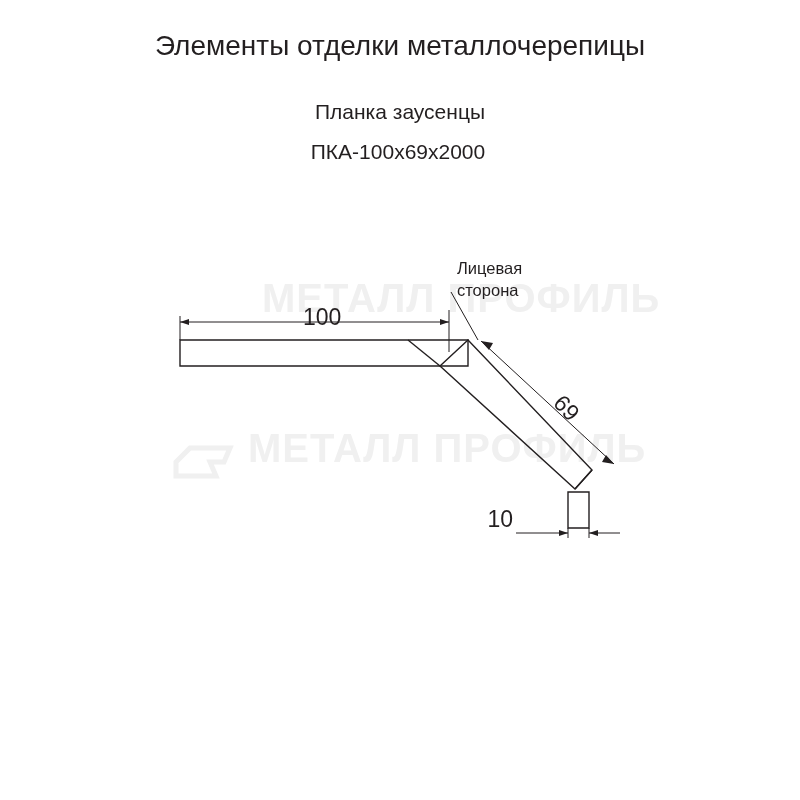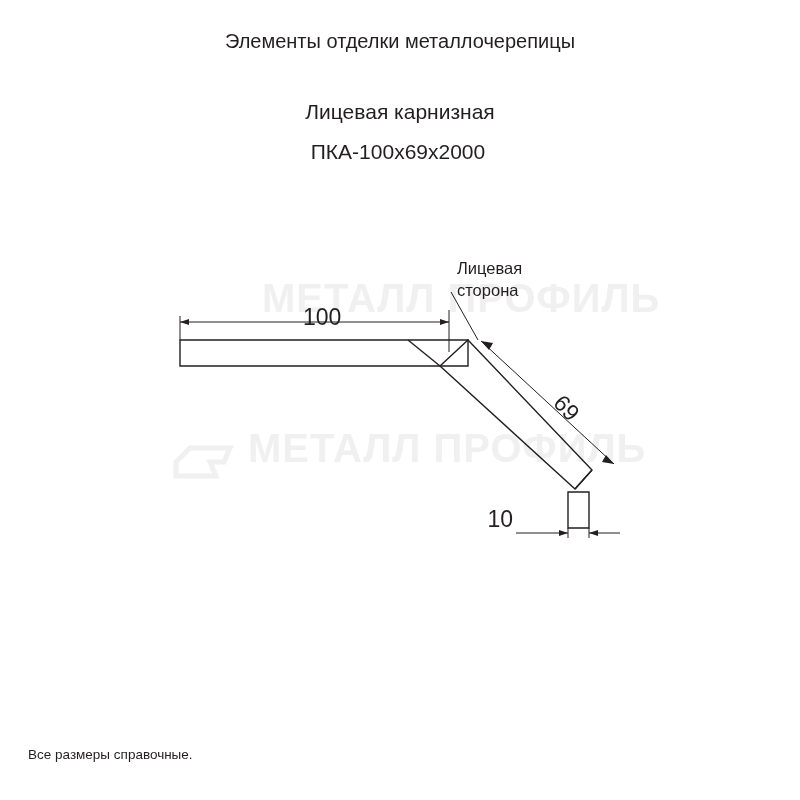--- a/index.html
+++ b/index.html
@@ -20,21 +20,21 @@
     left: 0; top: 0;
     width: 800px;
     height: 800px;
   }
   .title {
     position: absolute;
     left: 0;
     top: 30px;
     width: 800px;
     text-align: center;
-    font-size: 20px;
+    font-size: 28px;
     letter-spacing: 0px;
     color: #231f20;
   }
   .subtitle {
     position: absolute;
     left: 0;
     top: 100px;
     width: 800px;
     text-align: center;
     font-size: 21px;
@@ -68,21 +68,21 @@
   .wm-text {
     fill: #f0f0f0;
   }
 </style>
 </head>
 <body>
 
 <div class="page">
 
   <div class="title">Элементы отделки металлочерепицы</div>
-  <div class="subtitle">Лицевая карнизная</div>
+  <div class="subtitle">Планка заусенцы</div>
   <div class="code">ПКА-100x69x2000</div>
 
   <svg class="drawing" viewBox="0 0 800 800">
 
     <g opacity="1">
       <text class="wm-text" x="262" y="312" font-family="Liberation Sans, sans-serif" font-size="40" font-weight="bold" letter-spacing="1">МЕТАЛЛ ПРОФИЛЬ</text>
     </g>
     <g>
       <text class="wm-text" x="248" y="462" font-family="Liberation Sans, sans-serif" font-size="40" font-weight="bold" letter-spacing="1">МЕТАЛЛ ПРОФИЛЬ</text>
 
@@ -130,16 +130,15 @@
 
     <g stroke="#231f20" stroke-width="1" fill="none">
       <line x1="451" y1="292" x2="478" y2="340"></line>
     </g>
     <text x="457" y="274" font-family="Liberation Sans, sans-serif" font-size="16.5" fill="#231f20">Лицевая</text>
     <text x="457" y="296" font-family="Liberation Sans, sans-serif" font-size="16.5" fill="#231f20">сторона</text>
 
   </svg>
 
   <div class="footnotes">
-    <div>Все размеры справочные.</div>
   </div>
 
 </div>
 
 </body></html>

